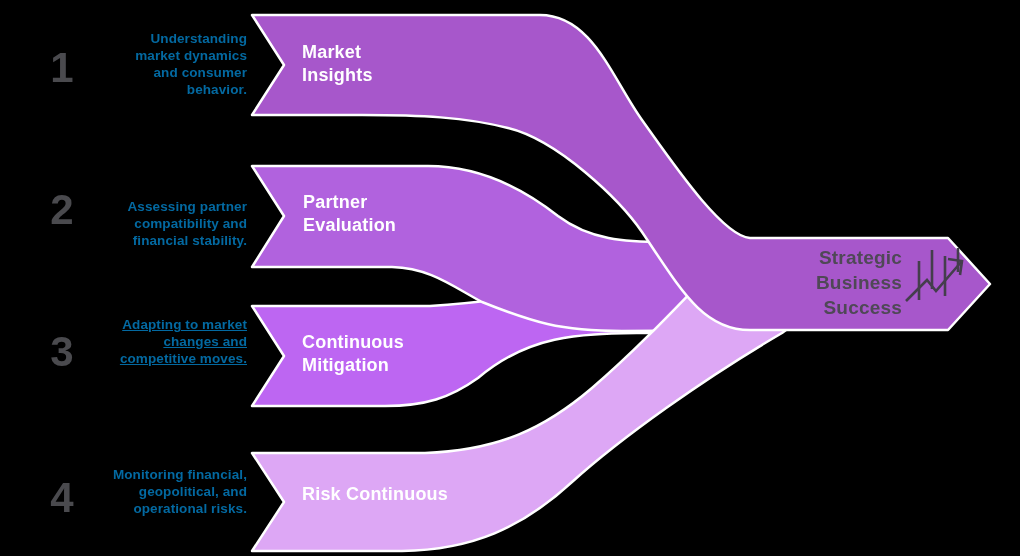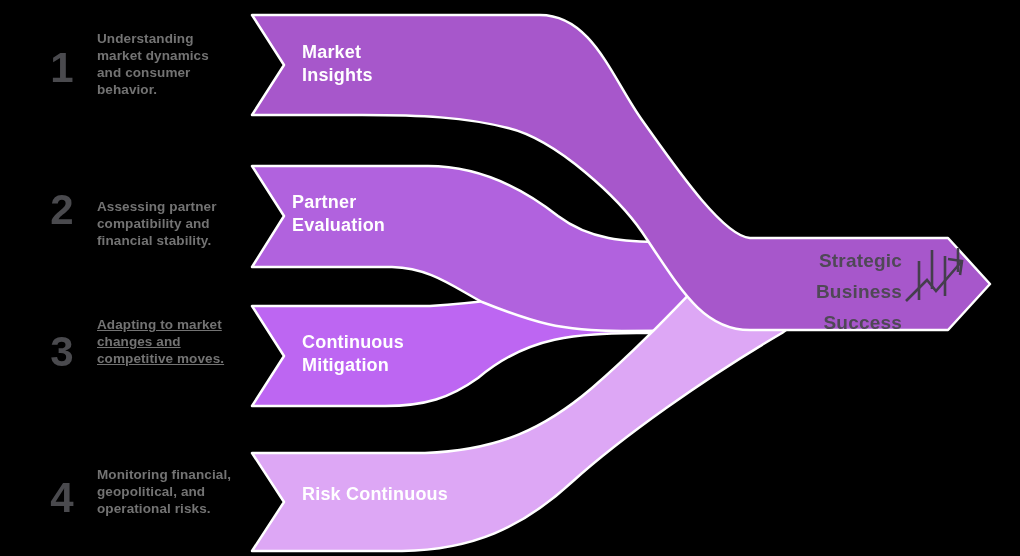--- a/index.html
+++ b/index.html
@@ -10,30 +10,30 @@
     overflow:hidden;
     font-family:"Liberation Sans", sans-serif;
   }
   #ribbons{position:absolute;left:0;top:0;}
   .txt{position:absolute;white-space:pre-line;}
   .step-number{
     width:44px;text-align:center;
     font-size:42px;font-weight:700;color:#4a4a4e;line-height:44px;
   }
   .step-desc{
-    font-size:13.5px;font-weight:700;color:#737373;line-height:17px;
-    width:150px;letter-spacing:.1px;
+    font-size:13.5px;font-weight:700;color:#0369a1;line-height:17px;
+    width:150px;letter-spacing:.1px;text-align:right;
   }
   .banner-label{
     font-size:18px;font-weight:700;color:#ffffff;line-height:23px;
     letter-spacing:.2px;
   }
   .outcome-label{
     width:164px;text-align:right;
-    font-size:19px;font-weight:700;color:#4f4856;line-height:31px;
+    font-size:19px;font-weight:700;color:#4f4856;line-height:25px;
     letter-spacing:.2px;
   }
   #outcome-icon{position:absolute;left:903px;top:248px;}
 </style>
 </head>
 <body>
 
 <div id="canvas">
 
   <svg id="ribbons" width="1020" height="556" viewBox="0 0 1020 556">
@@ -76,21 +76,21 @@
 market dynamics
 and consumer
 behavior.</div>
   <div class="txt banner-label" style="left:302px;top:41px;">Market
 Insights</div>
 
   <div class="txt step-number" style="left:40px;top:188px;">2</div>
   <div class="txt step-desc" style="left:97px;top:198px;">Assessing partner
 compatibility and
 financial stability.</div>
-  <div class="txt banner-label" style="left:292px;top:191px;">Partner
+  <div class="txt banner-label" style="left:303px;top:191px;">Partner
 Evaluation</div>
 
   <div class="txt step-number" style="left:40px;top:330px;">3</div>
   <div class="txt step-desc" style="left:97px;top:316px;text-decoration:underline;">Adapting to market
 changes and
 competitive moves.</div>
   <div class="txt banner-label" style="left:302px;top:331px;">Continuous
 Mitigation</div>
 
   <div class="txt step-number" style="left:40px;top:476px;">4</div>

